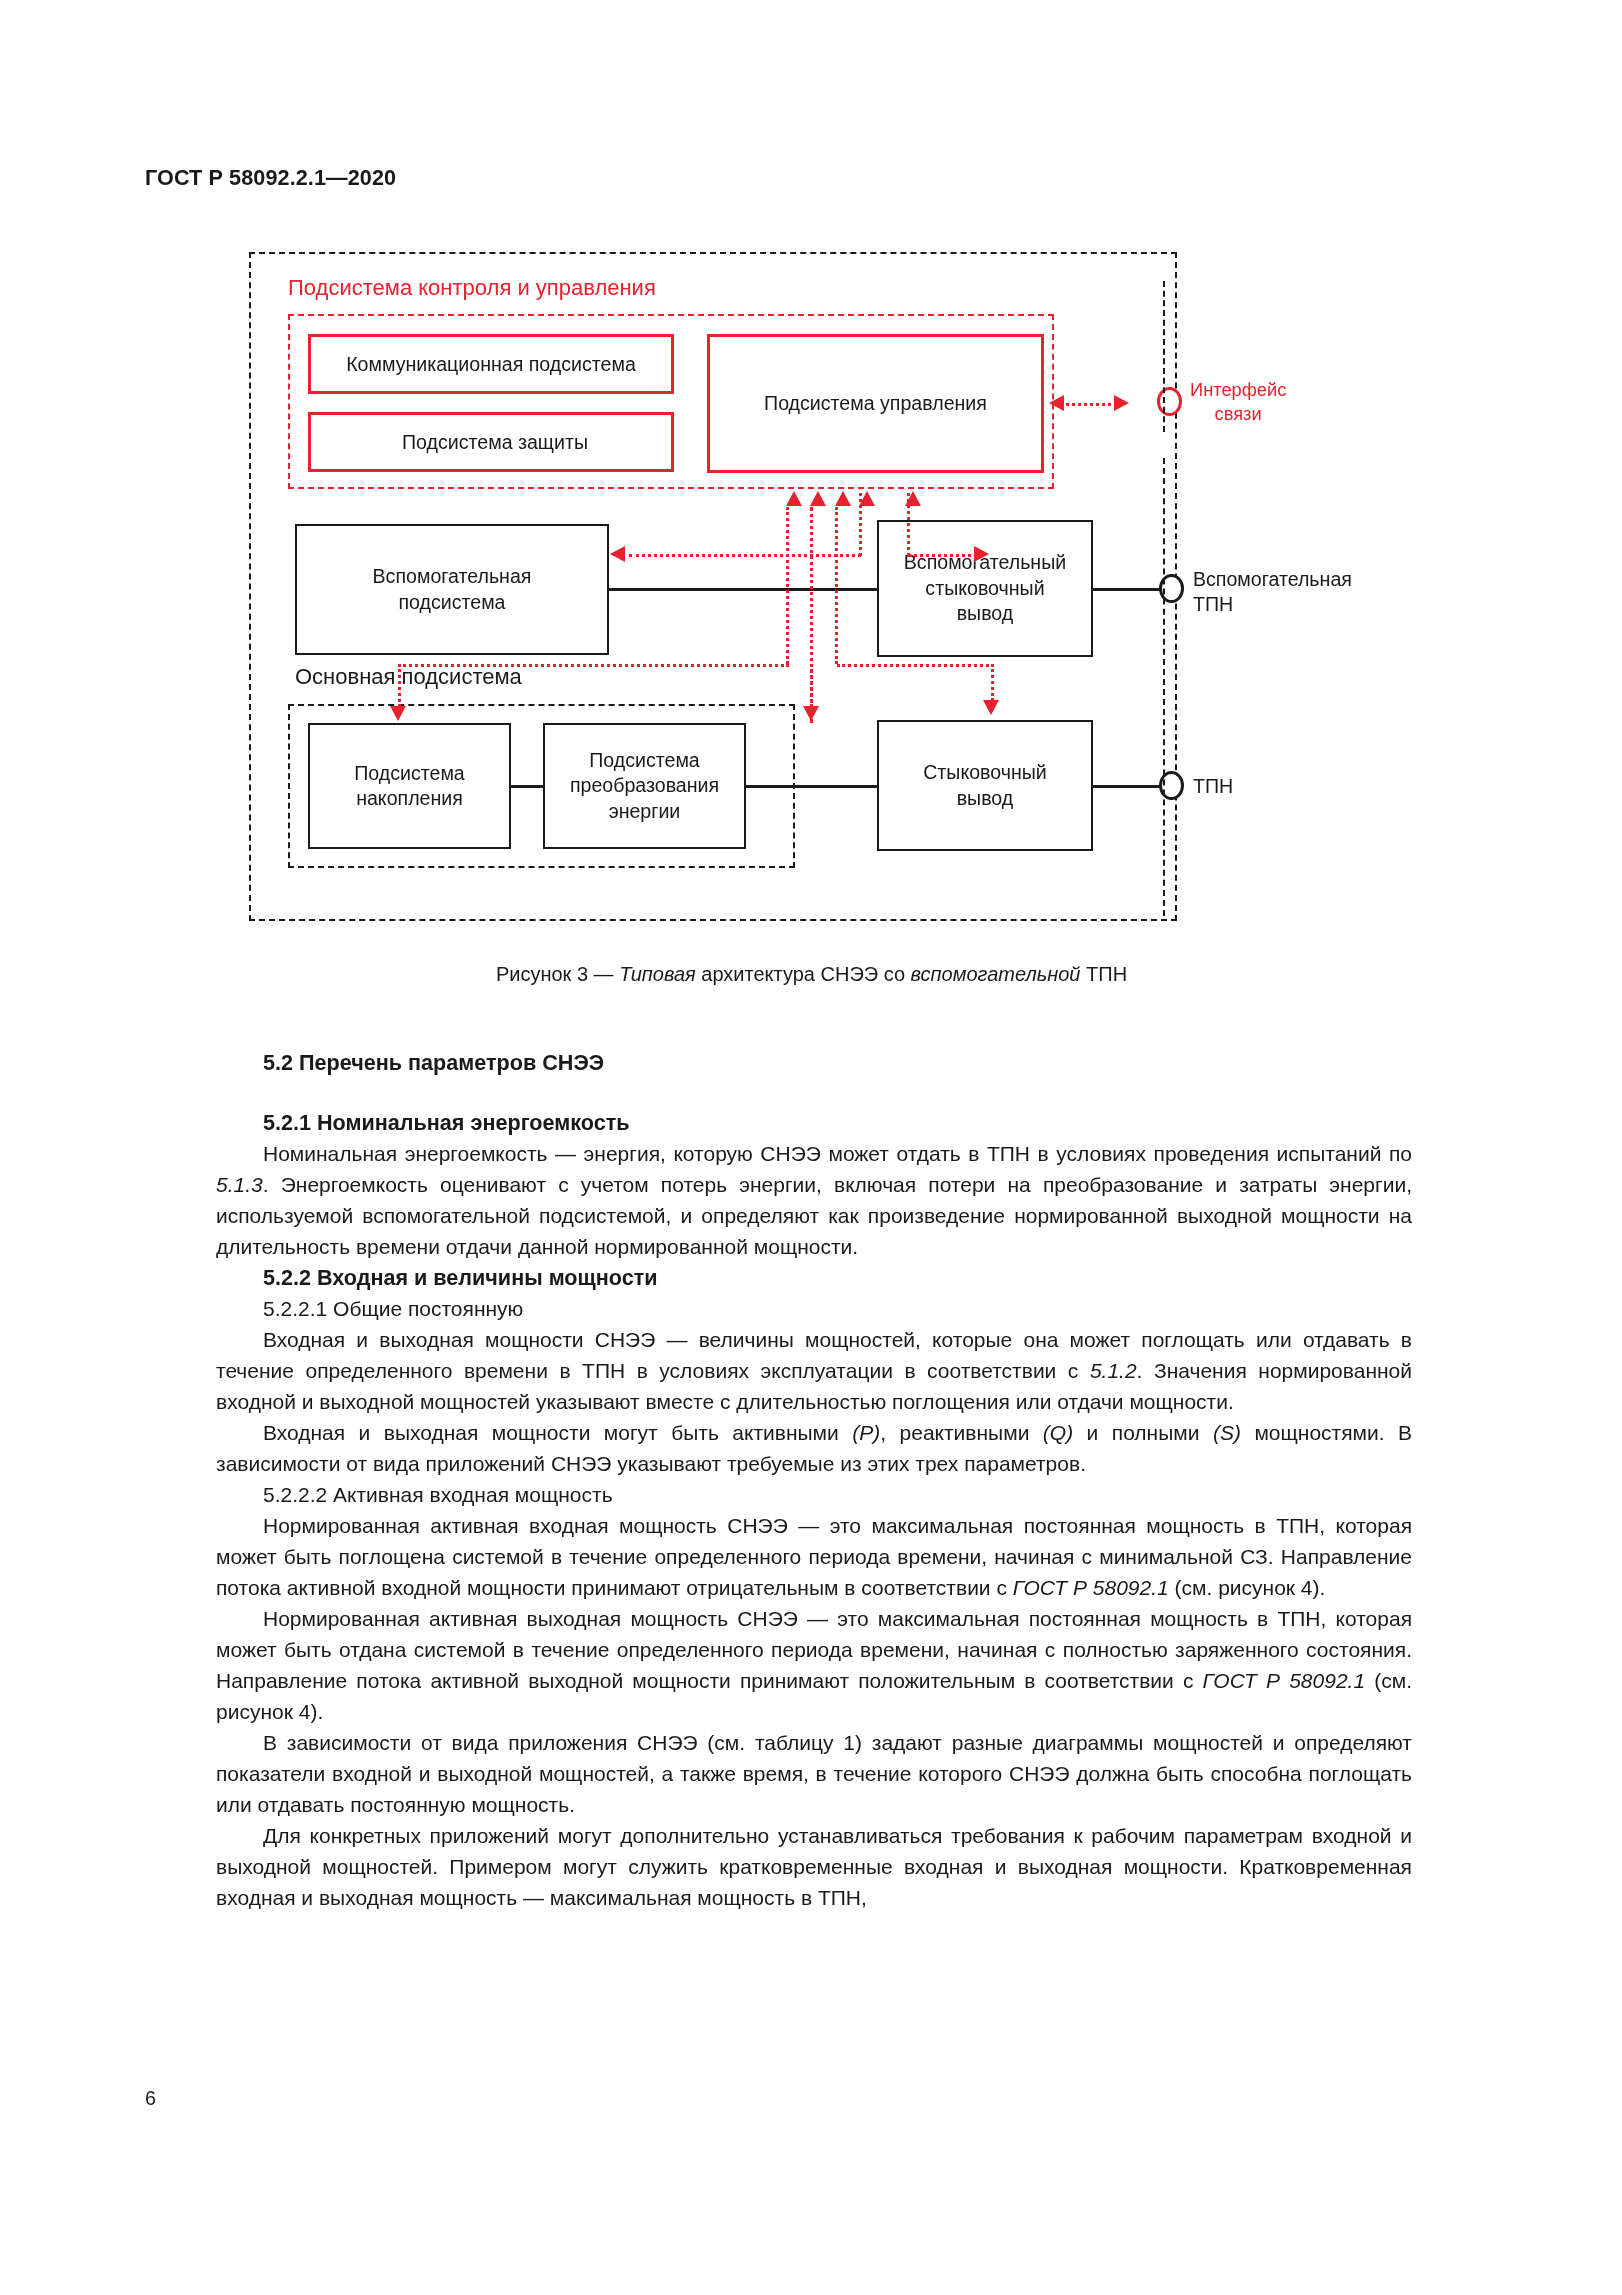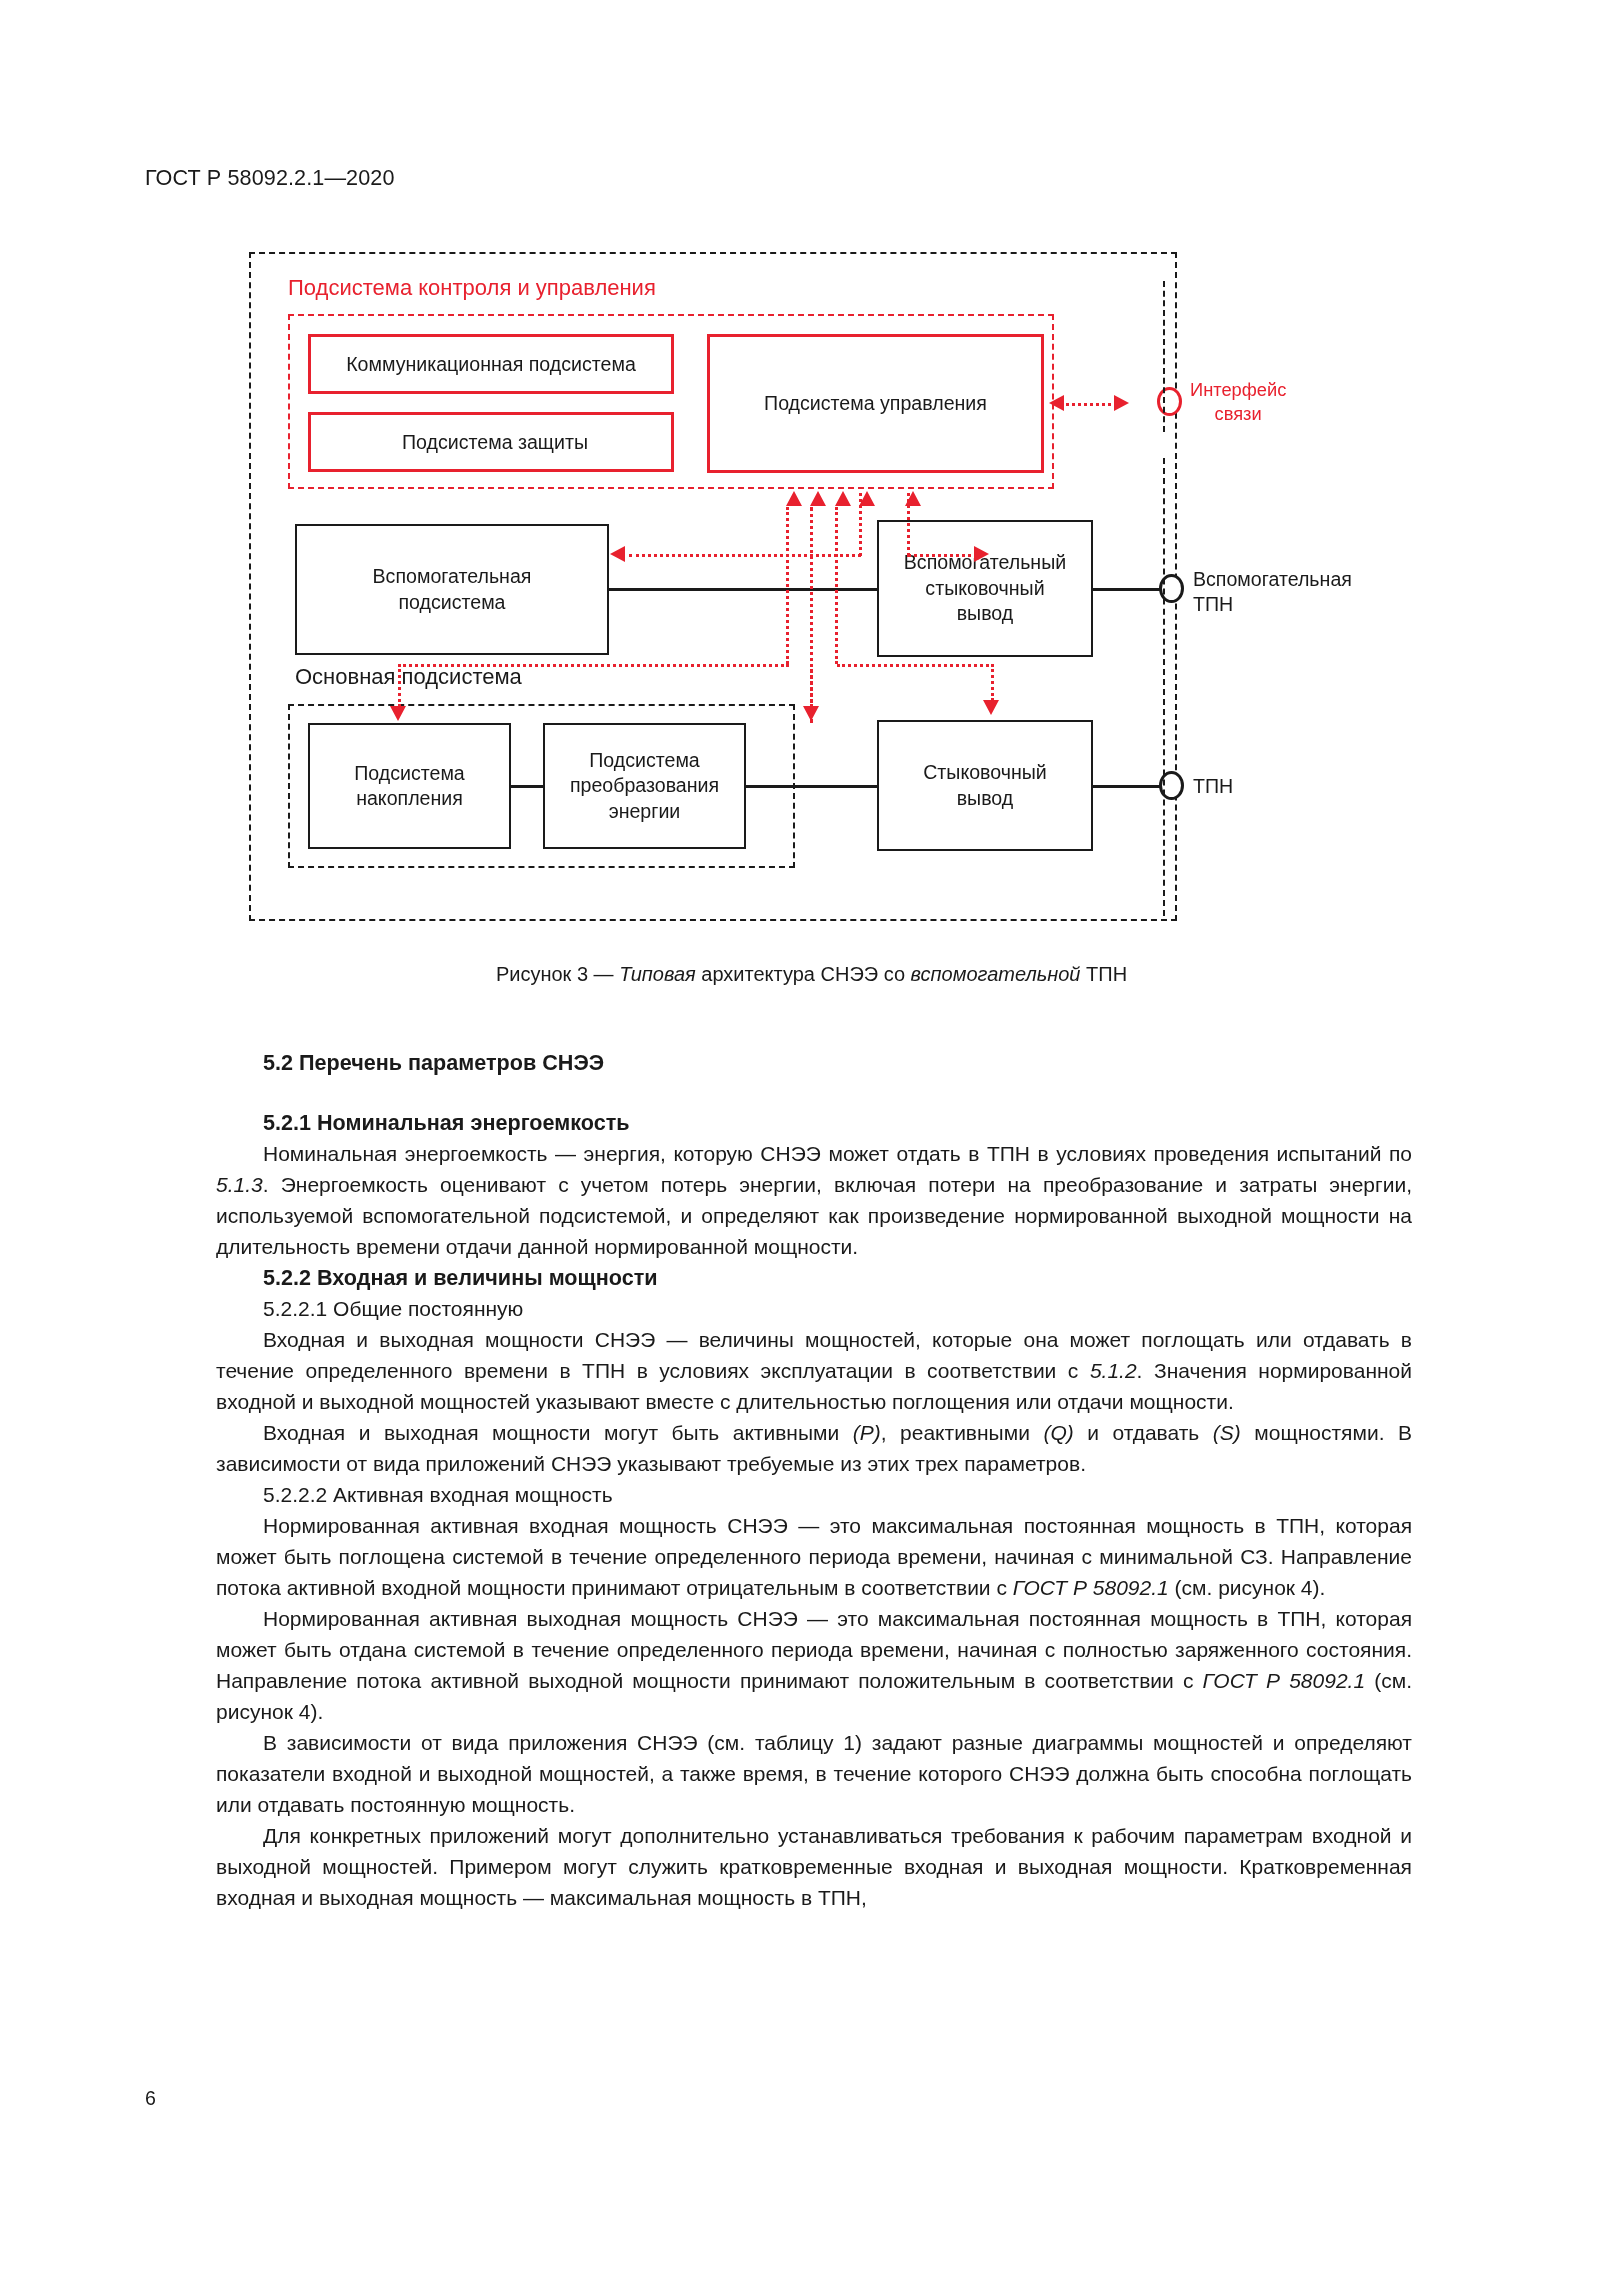--- a/index.html
+++ b/index.html
@@ -18,21 +18,21 @@
     background: #ffffff;
     overflow: hidden;
   }
 
   
   .doc-header {
     position: absolute;
     left: 145px;
     top: 165px;
     font-size: 21.6px;
-    font-weight: normal;
+    font-weight: bold;
     letter-spacing: 0.1px;
     white-space: nowrap;
     text-align: center;
   }
 
   
   .figure-area {
     position: absolute;
     left: 249px;
     top: 252px;
@@ -406,21 +406,21 @@
 
     <div class="h3 ind">5.2.1 Номинальная энергоемкость</div>
 
     <p class="para"><span>Номинальная энергоемкость — энергия, которую СНЭЭ может отдать в ТПН в условиях проведения испытаний по </span><em>5.1.3</em><span>. Энергоемкость оценивают с учетом потерь энергии, включая потери на преобразование и затраты энергии, используемой вспомогательной подсистемой, и определяют как произведение нормированной выходной мощности на длительность времени отдачи данной нормированной мощности.</span></p>
 
     <div class="h3 ind">5.2.2 Входная и величины мощности</div>
     <div class="lvl4 ind">5.2.2.1 Общие постоянную</div>
 
     <p class="para"><span>Входная и выходная мощности СНЭЭ — величины мощностей, которые она может поглощать или отдавать в течение определенного времени в ТПН в условиях эксплуатации в соответствии с </span><em>5.1.2</em><span>. Значения нормированной входной и выходной мощностей указывают вместе с длительностью поглощения или отдачи мощности.</span></p>
 
-    <p class="para"><span>Входная и выходная мощности могут быть активными </span><em>(P)</em><span>, реактивными </span><em>(Q)</em><span> и отдавать </span><em>(S)</em><span> мощностями. В зависимости от вида приложений СНЭЭ указывают требуемые из этих трех параметров.</span></p>
+    <p class="para"><span>Входная и выходная мощности могут быть активными </span><em>(P)</em><span>, реактивными </span><em>(Q)</em><span> и полными </span><em>(S)</em><span> мощностями. В зависимости от вида приложений СНЭЭ указывают требуемые из этих трех параметров.</span></p>
 
     <div class="lvl4 ind">5.2.2.2 Активная входная мощность</div>
 
     <p class="para"><span>Нормированная активная входная мощность СНЭЭ — это максимальная постоянная мощность в ТПН, которая может быть поглощена системой в течение определенного периода времени, начиная с минимальной СЗ. Направление потока активной входной мощности принимают отрицательным в соответствии с </span><em>ГОСТ Р 58092.1</em><span> (см. рисунок 4).</span></p>
 
     <p class="para"><span>Нормированная активная выходная мощность СНЭЭ — это максимальная постоянная мощность в ТПН, которая может быть отдана системой в течение определенного периода времени, начиная с полностью заряженного состояния. Направление потока активной выходной мощности принимают положительным в соответствии с </span><em>ГОСТ Р 58092.1</em><span> (см. рисунок 4).</span></p>
 
     <p class="para">В зависимости от вида приложения СНЭЭ (см. таблицу 1) задают разные диаграммы мощностей и определяют показатели входной и выходной мощностей, а также время, в течение которого СНЭЭ должна быть способна поглощать или отдавать постоянную мощность.</p>
 
     <p class="para">Для конкретных приложений могут дополнительно устанавливаться требования к рабочим параметрам входной и выходной мощностей. Примером могут служить кратковременные входная и выходная мощности. Кратковременная входная и выходная мощность — максимальная мощность в ТПН,</p>

